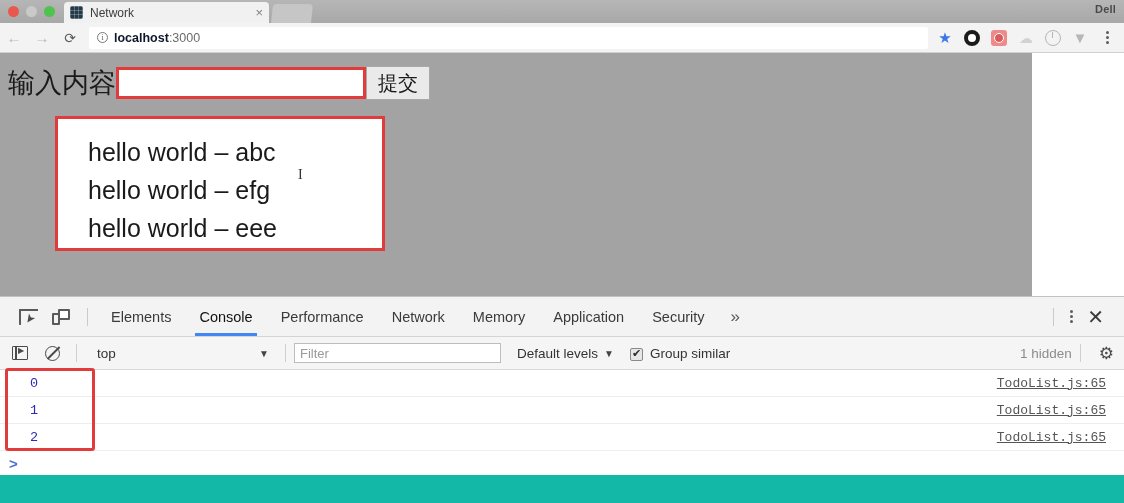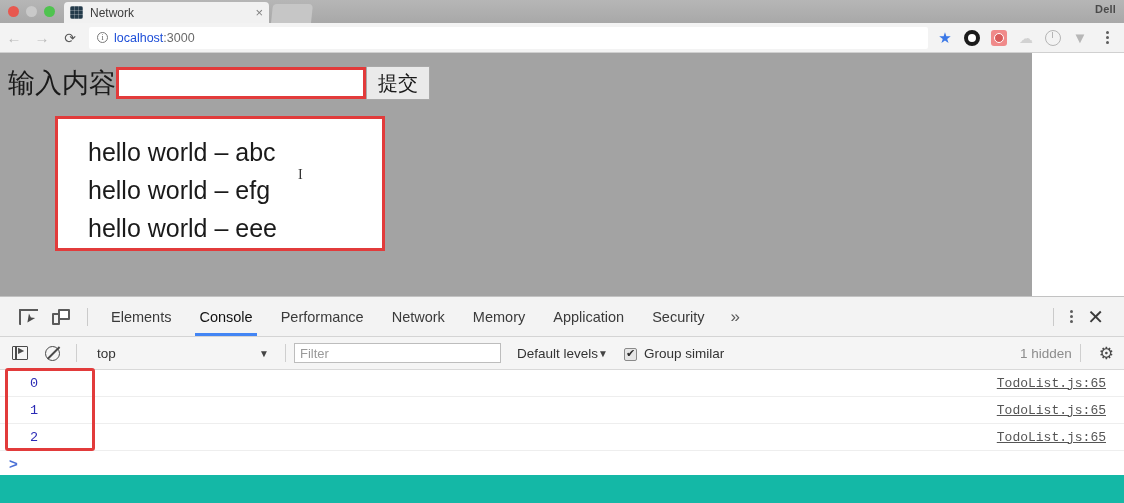--- a/index.html
+++ b/index.html
@@ -58,21 +58,21 @@
   .urlbar {
     margin-left: 5px; flex: 1 1 auto; height: 22px; background: #fff;
     border-radius: 2px; display: flex; align-items: center; padding: 0 8px;
     font-size: 12.5px;
   }
   .info-icon {
     display: inline-block; width: 11px; height: 11px; border: 1px solid #7a7a7a;
     border-radius: 50%; font-size: 8px; line-height: 10px; text-align: center;
     color: #5a5a5a; margin-right: 6px; font-family: "Liberation Serif", serif;
   }
-  .url-host { color: #1d4ed8; font-weight: normal; }
+  .url-host { color: #0f172a; font-weight: bold; }
   .url-port { color: #6b6b6b; }
   .tb-icons { display: flex; align-items: center; gap: 11px; padding: 0 9px; }
   .ico { width: 16px; height: 16px; display: inline-block; position: relative; }
   .ico.star { color: #3b78e7; font-size: 15px; line-height: 16px; text-align: center; }
   .ico.donut { border: 4px solid #1b1b1b; border-radius: 50%; background: #fff; }
   .ico.redsq { background: #f08a8a; border-radius: 3px;
     display: flex; align-items: center; justify-content: center; }
   .ico.redsq::after { content:""; width: 8px; height: 8px; border-radius: 50%;
     background: #d85c5c; border: 1px solid #fff; }
   .ico.faded { color: #d2d2d2; font-size: 14px; line-height: 16px; text-align: center; }
@@ -170,21 +170,21 @@
   .caret { font-size: 10px; color: #444; }
   .ctx-caret { margin-left: auto; margin-right: 8px; }
   .vline { width: 1px; height: 18px; background: #cfcfcf; margin: 0 8px; }
   .filter-input {
     width: 207px; height: 20px; border: 1px solid #bdbdbd; background: #fff;
     font-size: 13px; padding: 0 5px; color: #333; outline: none;
     font-family: "Liberation Sans", sans-serif;
   }
   .filter-input::placeholder { color: #9a9a9a; }
   .levels { font-size: 13.5px; color: #333; margin-left: 16px;
-    display: flex; align-items: center; cursor: pointer; }
+    display: flex; align-items: center; gap: 6px; cursor: pointer; }
   .group-sim { display: flex; align-items: flex-end; gap: 7px; margin-left: 16px;
     font-size: 13.5px; color: #333; }
   .chk { width: 13px; height: 13px; border: 1px solid #8a8a8a; background: #e6e6e6;
     border-radius: 2px; position: relative; }
   .chk::after { content:"✔"; position: absolute; left: 1px; top: -2px;
     font-size: 11px; color: #2b2b2b; }
   .hidden-count { margin-left: auto; font-size: 13.5px; color: #8c8c8c; }
   .gear { font-size: 17px; color: #4a4a4a; margin: 0 10px 0 10px; cursor: pointer; }
 
   .console-body { position: relative; background: #fff; }

